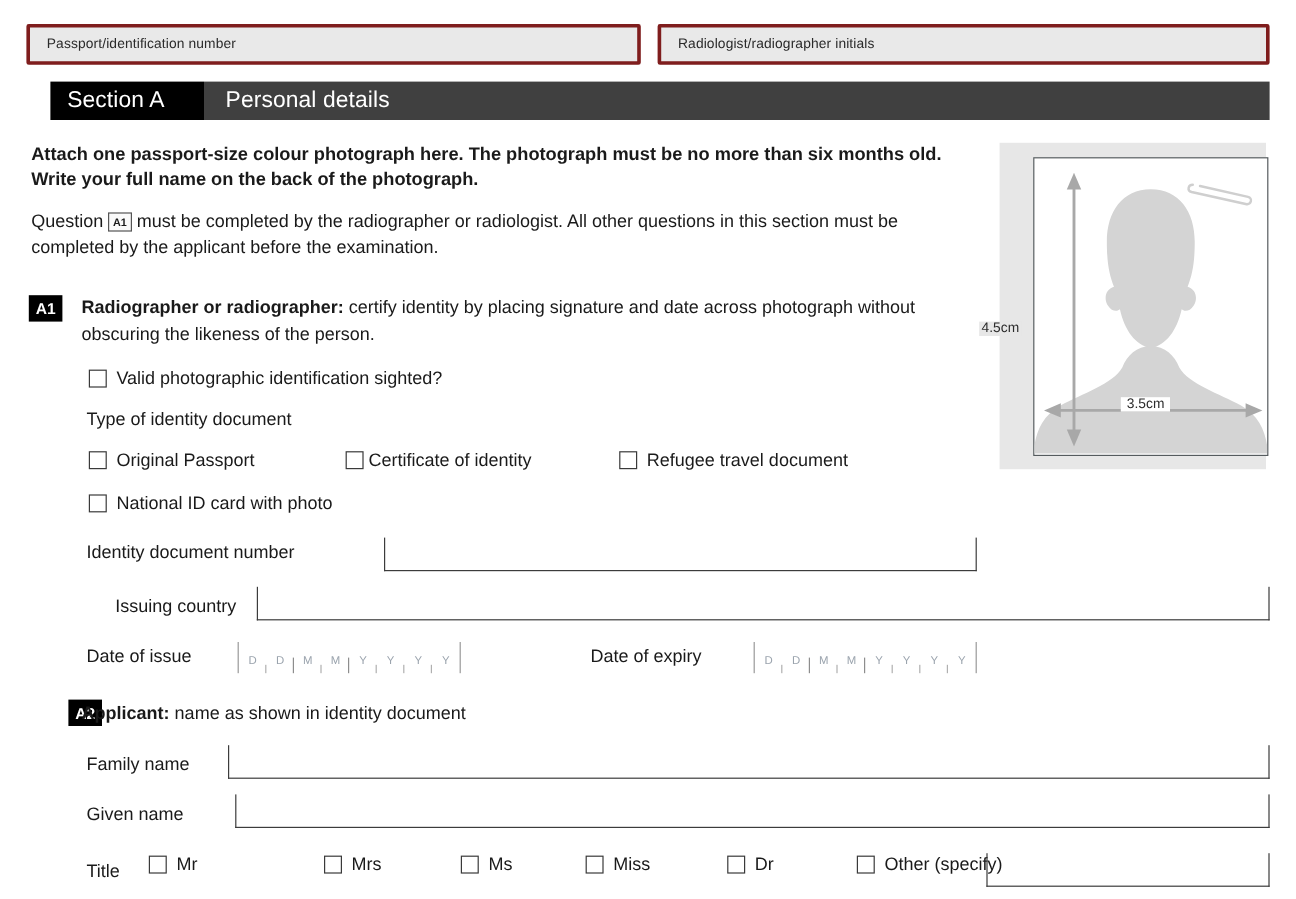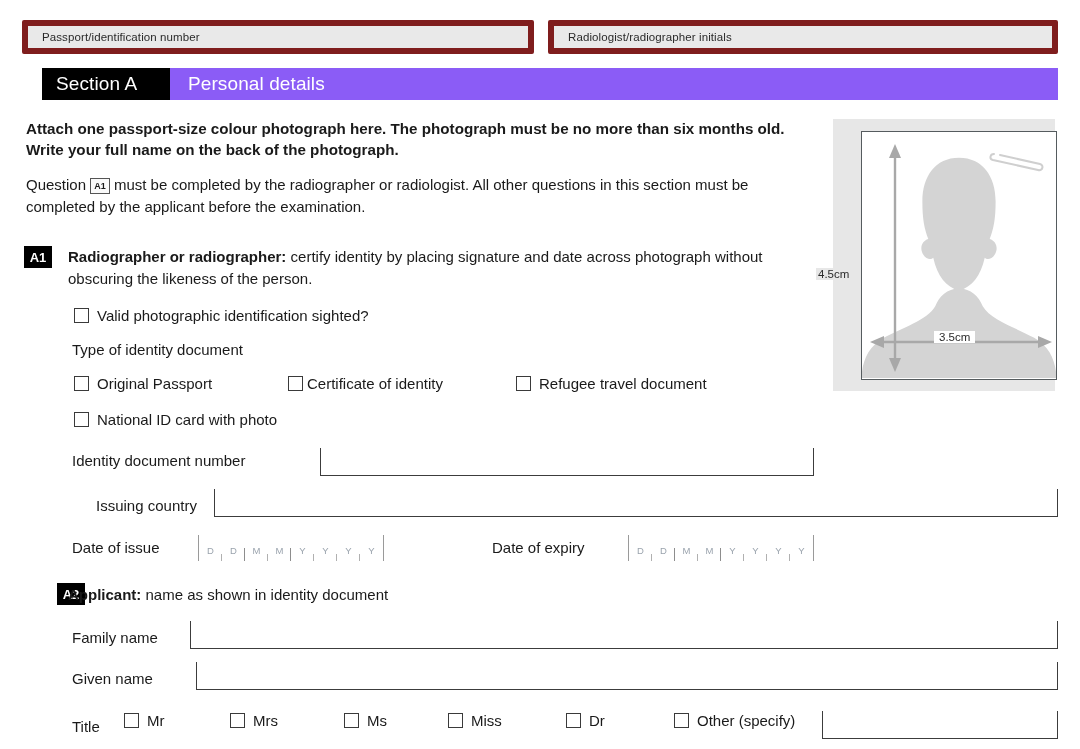--- a/index.html
+++ b/index.html
@@ -14,21 +14,21 @@
   .page { position: relative; width: 1080px; height: 749px; }
 
   
   .hdr-row {
     position: absolute; top: 20px; left: 22px;
     width: 1036px; height: 34px;
     display: flex; gap: 14px;
   }
   .hdr-field {
     background: #e9e9e9;
-    border: 6px solid #7f1d1d;
+    border: 3px solid #7f1d1d;
     border-radius: 2px;
     display: flex; align-items: center;
     padding-left: 14px;
     font-size: 11.5px;
     color: #2a2a2a;
     letter-spacing: .1px;
   }
   .hdr-field.left  { width: 512px; }
   .hdr-field.right { flex: 1; }
 
@@ -40,21 +40,21 @@
   }
   .section-tag {
     width: 128px; background: #000000;
     color: #ffffff; font-size: 19px;
     display: flex; align-items: center;
     padding-left: 14px;
     letter-spacing: .1px;
     margin-left: 20px;
   }
   .section-title {
-    flex: 1; background: #8b5cf6;
+    flex: 1; background: #404040;
     color: #ffffff; font-size: 19px;
     display: flex; align-items: center;
     padding-left: 18px;
     letter-spacing: .1px;
   }
 
   
   .intro-bold {
     position: absolute; top: 118px; left: 26px;
     width: 790px;
@@ -318,21 +318,21 @@
 
   <div class="field-label" style="top:670px; left:72px;">Given name</div>
   <div class="field-line" style="top:662px; left:196px; width:862px;"></div>
 
   <div class="field-label" style="top:718px; left:72px;">Title</div>
   <div class="cb-row" id="title-row" style="top:712px; left:124px;">
       <div class="cb-item" style="width: 106px;">
         <span class="cbox"></span>
         <span class="lbl">Mr</span>
       </div>
-      <div class="cb-item" style="width: 114px;">
+      <div class="cb-item" style="width: 114px; margin-left: 40px;">
         <span class="cbox"></span>
         <span class="lbl">Mrs</span>
       </div>
       <div class="cb-item" style="width: 104px;">
         <span class="cbox"></span>
         <span class="lbl">Ms</span>
       </div>
       <div class="cb-item" style="width: 118px;">
         <span class="cbox"></span>
         <span class="lbl">Miss</span>

